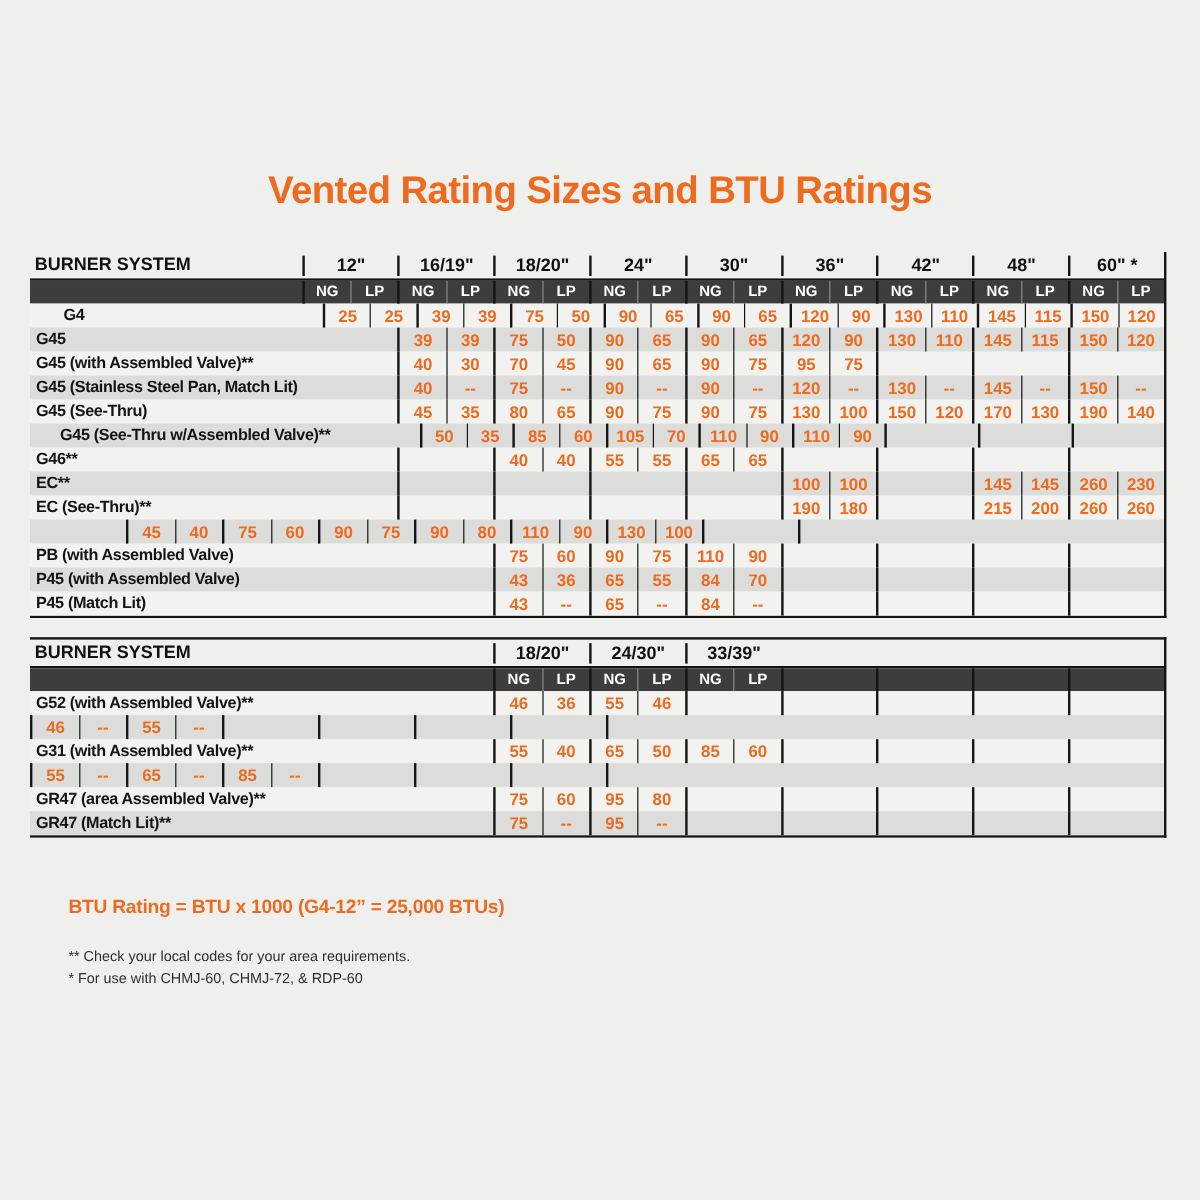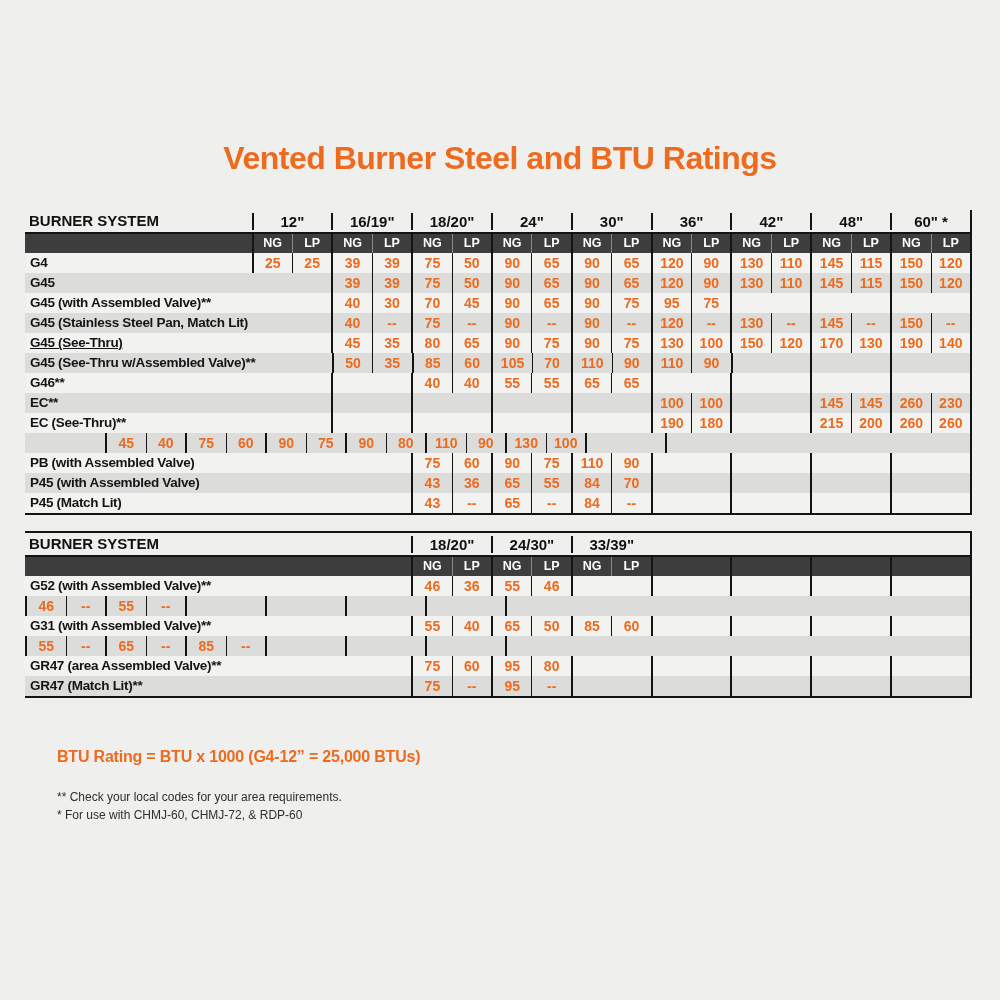--- a/index.html
+++ b/index.html
@@ -47,21 +47,21 @@
   .small-note {
     position:absolute; left:57px;
     font-size:12px; color:#2E2E2E;
   }
   #note-codes { top:790px; }
   #note-use   { top:808px; }
 </style>
 </head>
 <body>
 
-<div class="title">Vented Burner Steel and BTU Ratings</div>
+<div class="title">Vented Rating Sizes and BTU Ratings</div>
 
 <div id="table1" class="tbl">
     <div class="hrow">
       <div class="hname" style="width: 227px;">BURNER SYSTEM</div>
       <div class="hgroup" style="width: 80px; border-left: 2px solid rgb(20, 20, 20);">12"</div>
       <div class="hgroup" style="width: 80px; border-left: 2px solid rgb(20, 20, 20);">16/19"</div>
       <div class="hgroup" style="width: 80px; border-left: 2px solid rgb(20, 20, 20);">18/20"</div>
       <div class="hgroup" style="width: 80px; border-left: 2px solid rgb(20, 20, 20);">24"</div>
       <div class="hgroup" style="width: 80px; border-left: 2px solid rgb(20, 20, 20);">30"</div>
       <div class="hgroup" style="width: 80px; border-left: 2px solid rgb(20, 20, 20);">36"</div>
@@ -102,21 +102,21 @@
       <div class="group" style="width: 80px; border-left: 2px solid rgb(20, 20, 20);">
         <div class="half">NG</div>
         <div class="half" style="border-left: 1px solid rgb(138, 138, 138);">LP</div>
       </div>
       <div class="group" style="width: 80px; border-left: 2px solid rgb(20, 20, 20);">
         <div class="half">NG</div>
         <div class="half" style="border-left: 1px solid rgb(138, 138, 138);">LP</div>
       </div>
     </div>
     <div class="drow light">
-      <div class="dname" style="width: 227px;">G4</div>
+      <div class="dname" style="width: 227px; margin-left: 23px;">G4</div>
       <div class="group" style="width: 80px; border-left: 2px solid rgb(20, 20, 20);">
         <div class="vhalf">25</div>
         <div class="vhalf" style="border-left: 1px solid rgb(20, 20, 20);">25</div>
       </div>
       <div class="group" style="width: 80px; border-left: 2px solid rgb(20, 20, 20);">
         <div class="vhalf">39</div>
         <div class="vhalf" style="border-left: 1px solid rgb(20, 20, 20);">39</div>
       </div>
       <div class="group" style="width: 80px; border-left: 2px solid rgb(20, 20, 20);">
         <div class="vhalf">75</div>
@@ -258,21 +258,21 @@
       <div class="group" style="width: 80px; border-left: 2px solid rgb(20, 20, 20);">
         <div class="vhalf">145</div>
         <div class="vhalf" style="border-left: 1px solid rgb(20, 20, 20);">--</div>
       </div>
       <div class="group" style="width: 80px; border-left: 2px solid rgb(20, 20, 20);">
         <div class="vhalf">150</div>
         <div class="vhalf" style="border-left: 1px solid rgb(20, 20, 20);">--</div>
       </div>
     </div>
     <div class="drow light">
-      <div class="dname" style="width: 227px; text-decoration: underline;">G45 (See-Thru)</div>
+      <div class="dname" style="width: 227px;">G45 (See-Thru)</div>
       <div class="group" style="width: 80px; border-left: 2px solid transparent;">
         <div class="vhalf"></div>
         <div class="vhalf" style="border-left: 1px solid transparent;"></div>
       </div>
       <div class="group" style="width: 80px; border-left: 2px solid rgb(20, 20, 20);">
         <div class="vhalf">45</div>
         <div class="vhalf" style="border-left: 1px solid rgb(20, 20, 20);">35</div>
       </div>
       <div class="group" style="width: 80px; border-left: 2px solid rgb(20, 20, 20);">
         <div class="vhalf">80</div>
@@ -297,21 +297,21 @@
       <div class="group" style="width: 80px; border-left: 2px solid rgb(20, 20, 20);">
         <div class="vhalf">170</div>
         <div class="vhalf" style="border-left: 1px solid rgb(20, 20, 20);">130</div>
       </div>
       <div class="group" style="width: 80px; border-left: 2px solid rgb(20, 20, 20);">
         <div class="vhalf">190</div>
         <div class="vhalf" style="border-left: 1px solid rgb(20, 20, 20);">140</div>
       </div>
     </div>
     <div class="drow dark">
-      <div class="dname" style="width: 227px;">G45 (See-Thru w/Assembled Valve)**</div>
+      <div class="dname" style="width: 227px; margin-left: 20px;">G45 (See-Thru w/Assembled Valve)**</div>
       <div class="group" style="width: 80px; border-left: 2px solid transparent;">
         <div class="vhalf"></div>
         <div class="vhalf" style="border-left: 1px solid transparent;"></div>
       </div>
       <div class="group" style="width: 80px; border-left: 2px solid rgb(20, 20, 20);">
         <div class="vhalf">50</div>
         <div class="vhalf" style="border-left: 1px solid rgb(20, 20, 20);">35</div>
       </div>
       <div class="group" style="width: 80px; border-left: 2px solid rgb(20, 20, 20);">
         <div class="vhalf">85</div>

